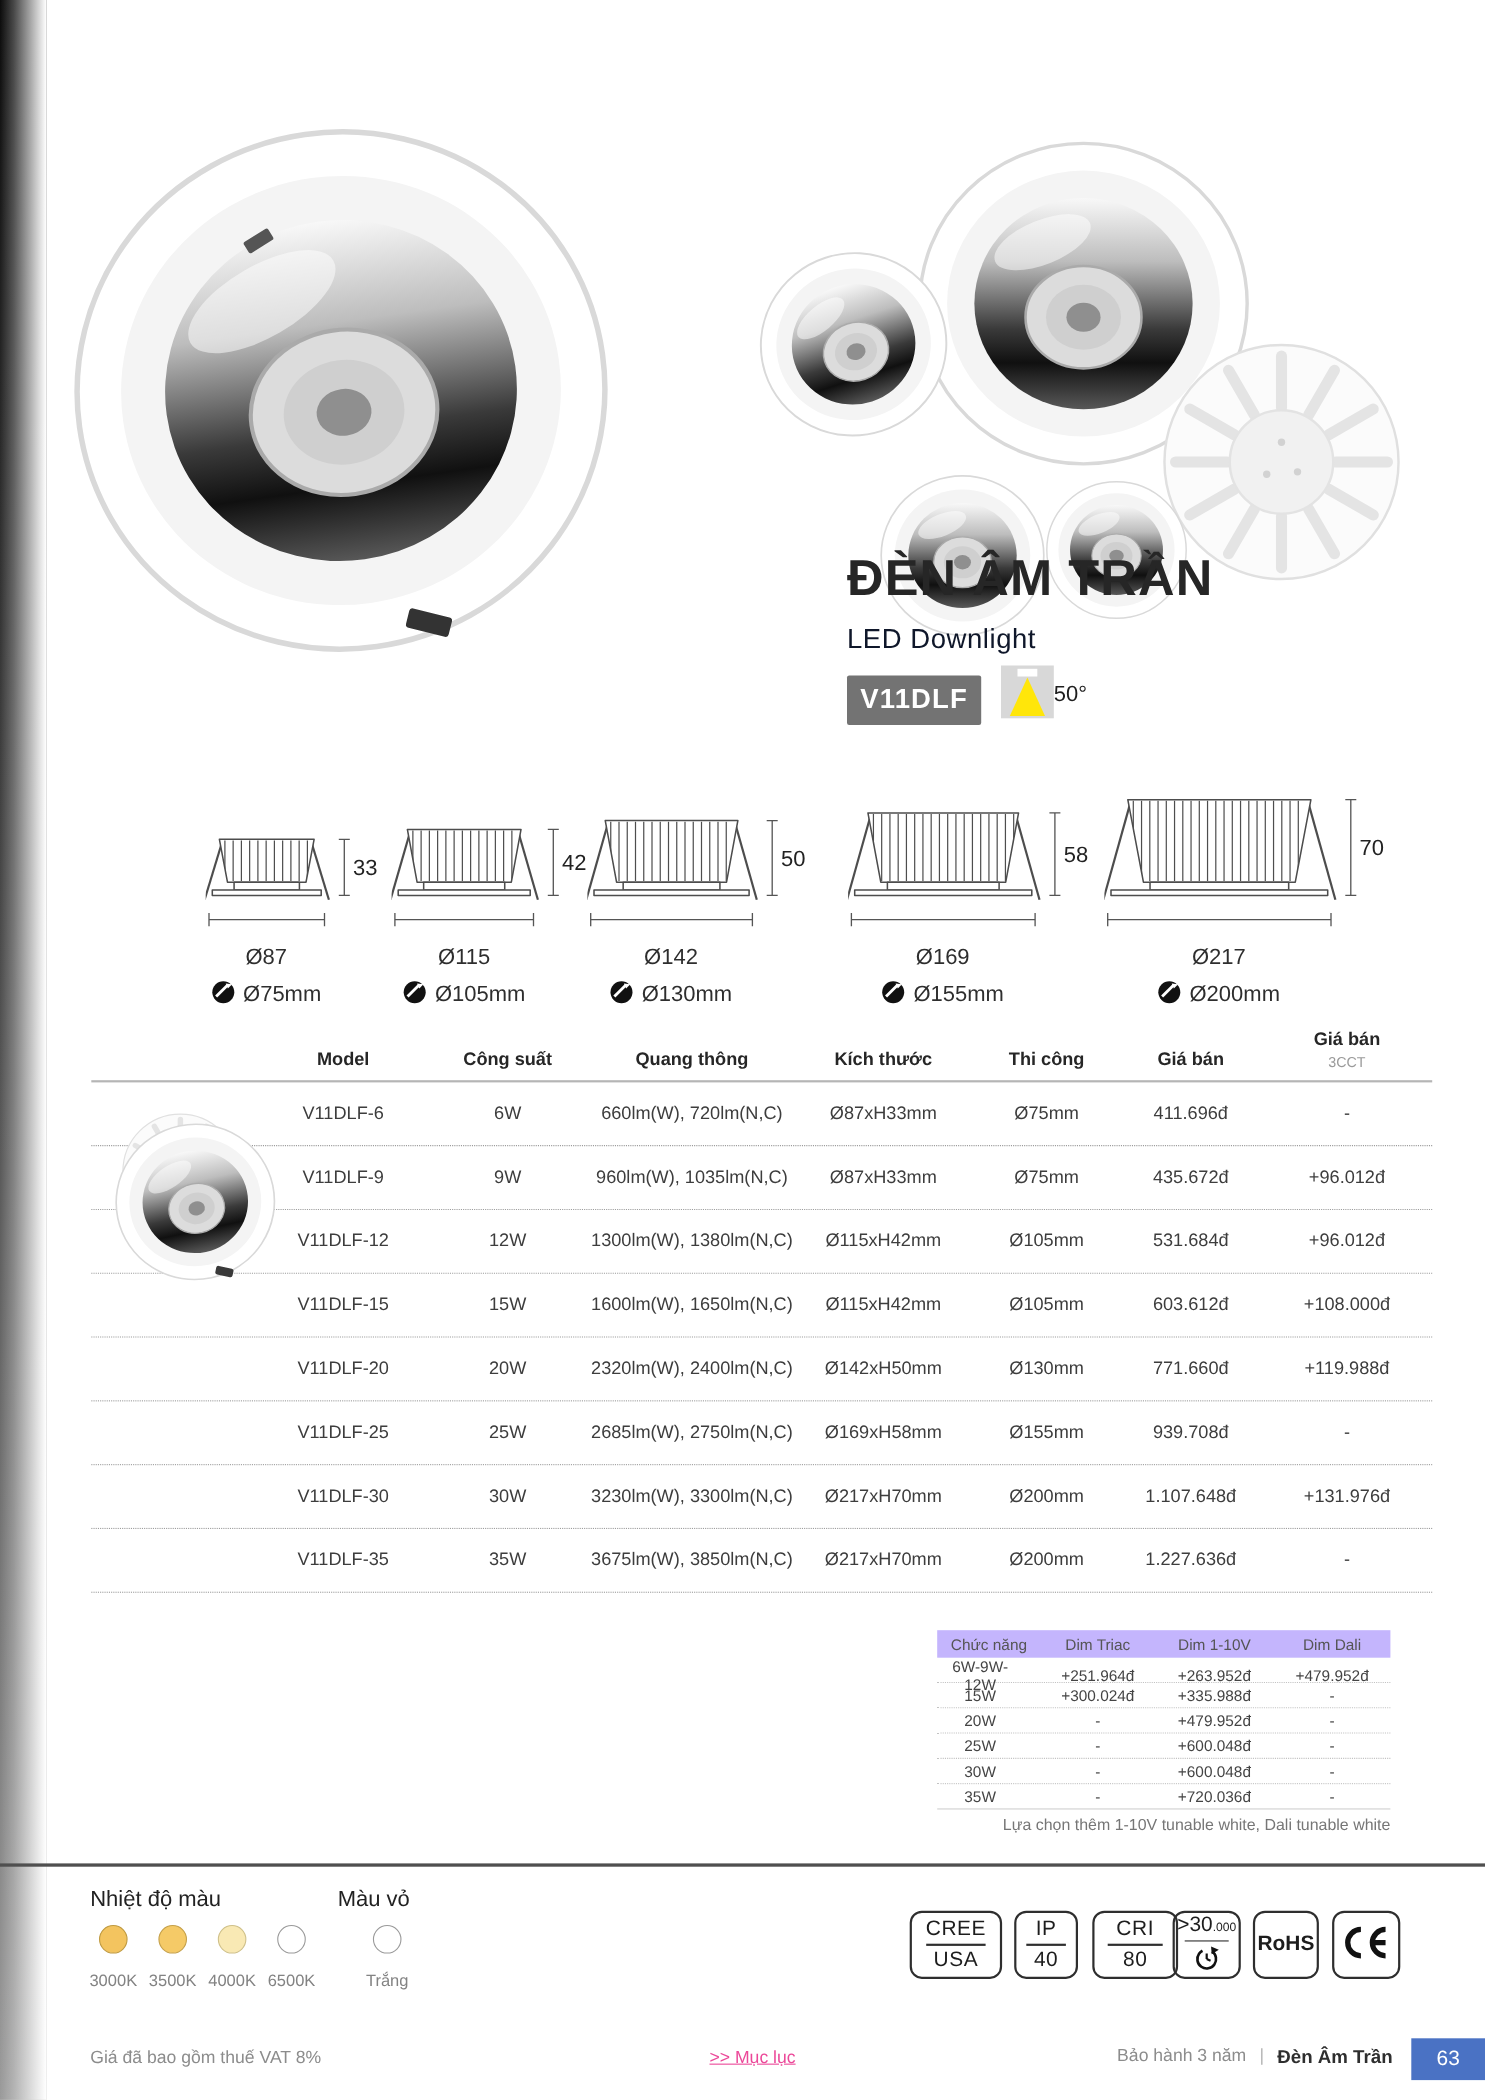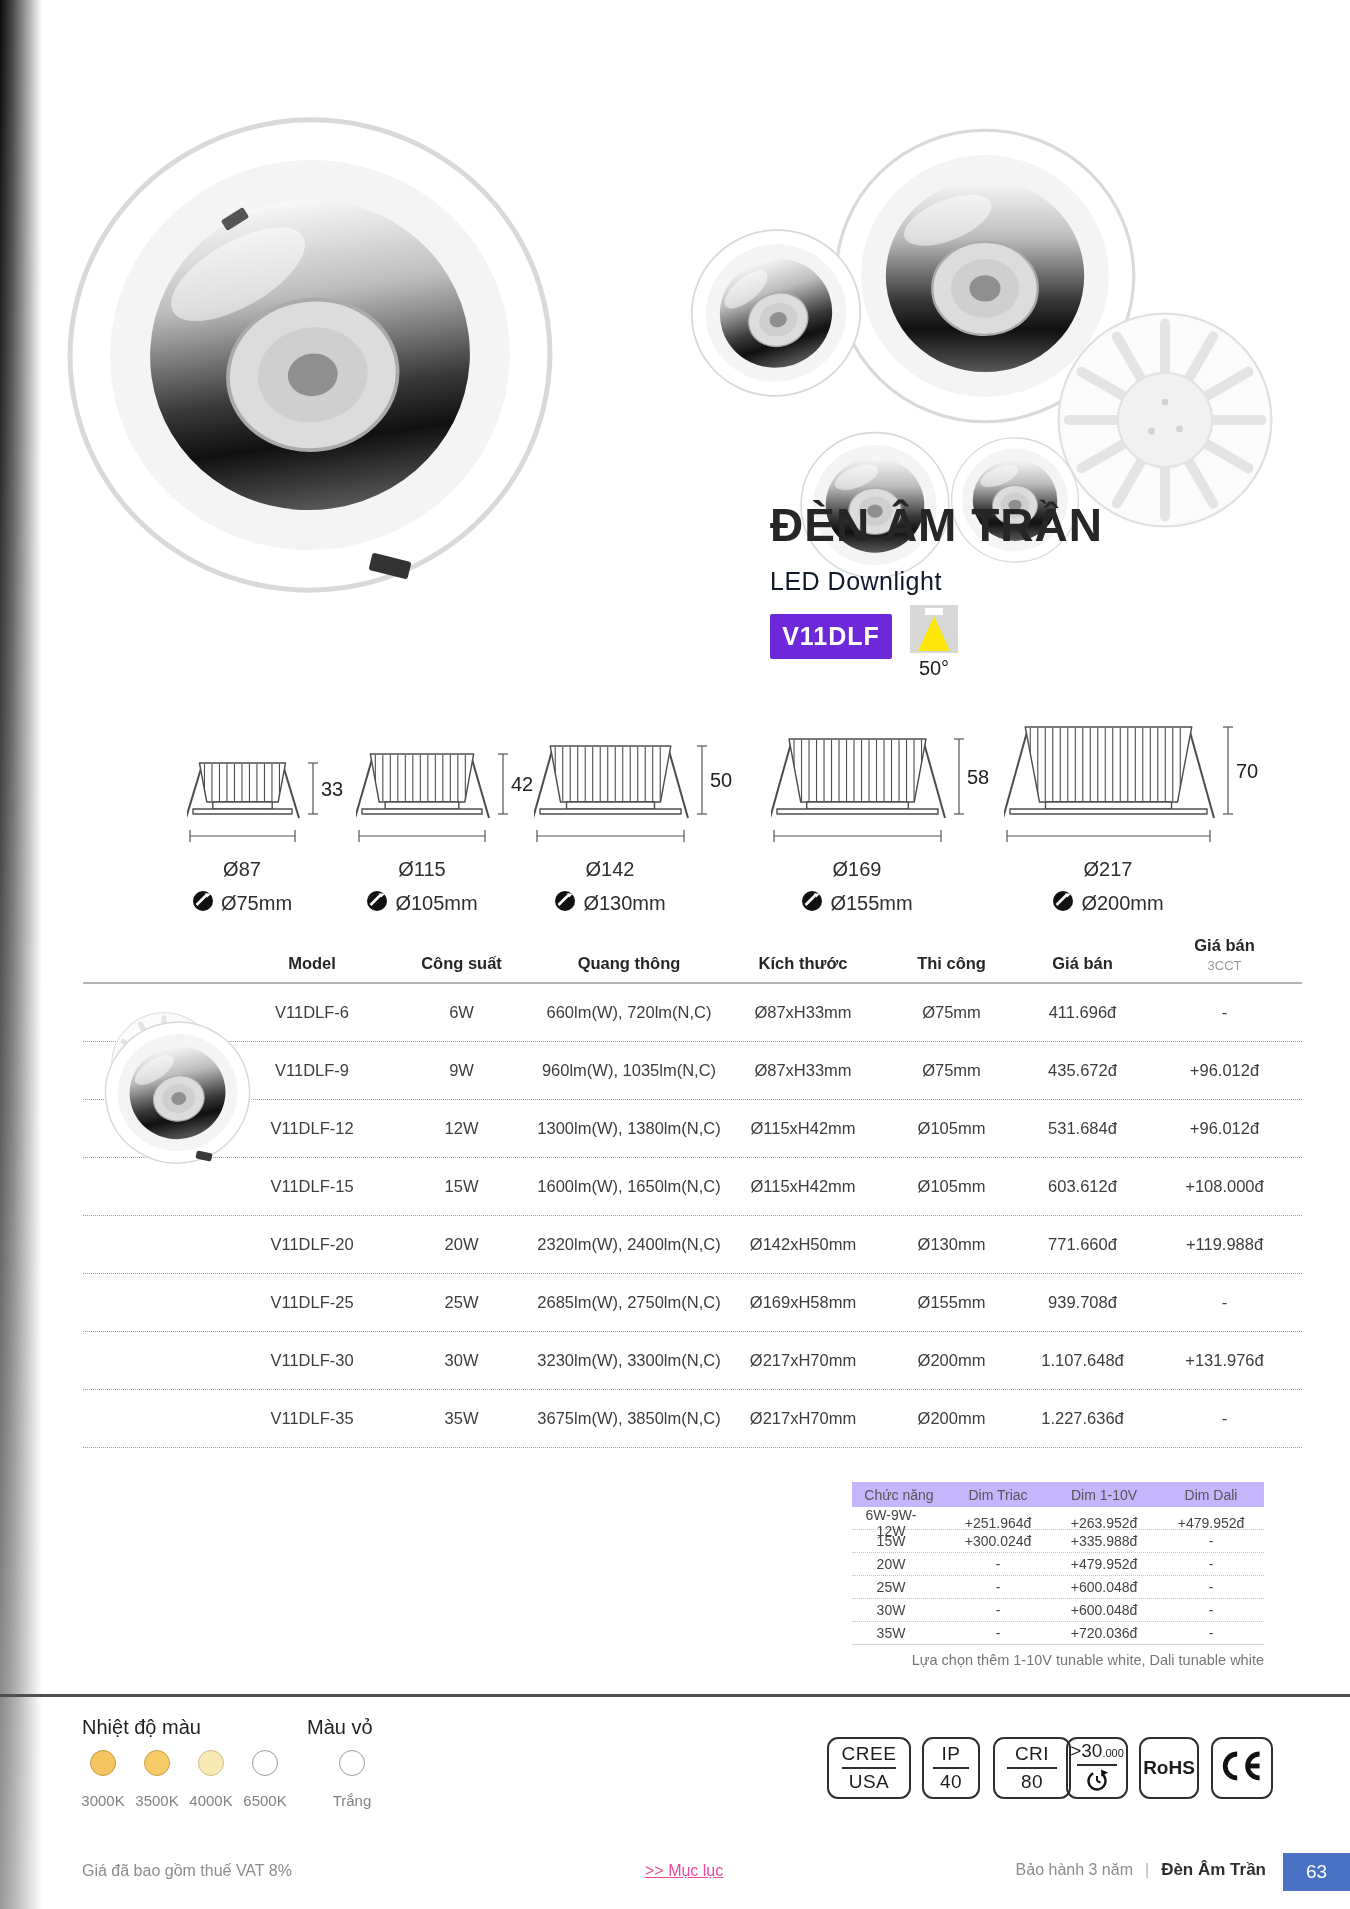--- a/index.html
+++ b/index.html
@@ -11,21 +11,21 @@
   .spine::after{content:"";position:absolute;inset:0;
          background:linear-gradient(to right,rgba(255,255,255,0) 0%,rgba(255,255,255,.25) 30%,#ffffff 100%);}
 
   
   .title-block{position:absolute;left:770px;top:498px;}
   .page-title{font-size:46px;font-weight:800;letter-spacing:1px;color:#262626;margin:0;}
   .subtitle{font-size:25px;color:#0f172a;margin-top:15px;letter-spacing:.5px;}
   .badge-row{display:flex;gap:18px;margin-top:18px;align-items:flex-start;}
   .model-badge{width:122px;height:45px;border-radius:2px;display:flex;align-items:center;justify-content:center;
                color:#fff;font-size:25px;font-weight:700;letter-spacing:1px;}
-  .beam{display:flex;flex-direction:column;align-items:center;margin-top:-9px;}
+  .beam{display:flex;flex-direction:row;align-items:center;margin-top:-9px;}
   .beam-icon{width:48px;height:48px;background:#d8d8d8;position:relative;}
   .beam-icon .notch{position:absolute;left:15px;top:3px;width:18px;height:7px;background:#fff;}
   .beam-icon svg{position:absolute;inset:0;}
   .beam-label{font-size:20px;color:#1e1e1e;margin-top:4px;}
 
   
   .diagram{position:absolute;top:702px;}
   .diagram .dia-label{font-size:20px;color:#2e2e2e;text-align:center;margin-top:2px;}
   .diagram .cut-row{display:flex;align-items:center;justify-content:center;gap:7px;margin-top:9px;}
   .diagram .cut-label{font-size:20px;color:#2e2e2e;}
@@ -144,21 +144,21 @@
     </g>
   <use href="#dl-shell" x="498" y="278" width="224" height="224"></use>
   <use href="#dl-sym" x="243" y="398" width="154" height="154"></use>
   <use href="#dl-sym" x="394" y="404" width="132" height="132"></use>
 </svg>
 
 <div class="title-block">
   <h1 class="page-title">ĐÈN ÂM TRẦN</h1>
   <div class="subtitle">LED Downlight</div>
   <div class="badge-row">
-    <div class="model-badge" id="model-badge" style="background: #6d28d9;">V11DLF</div>
+    <div class="model-badge" id="model-badge" style="background: #737373;">V11DLF</div>
     <div class="beam">
       <div class="beam-icon">
         <svg viewBox="0 0 48 48">
             <polygon id="beam-tri" points="24,11 8,46 40,46" fill="#ffe60a"></polygon>
           </svg>
         <div class="notch"></div>
       </div>
       <div class="beam-label">50°</div>
     </div>
   </div>

